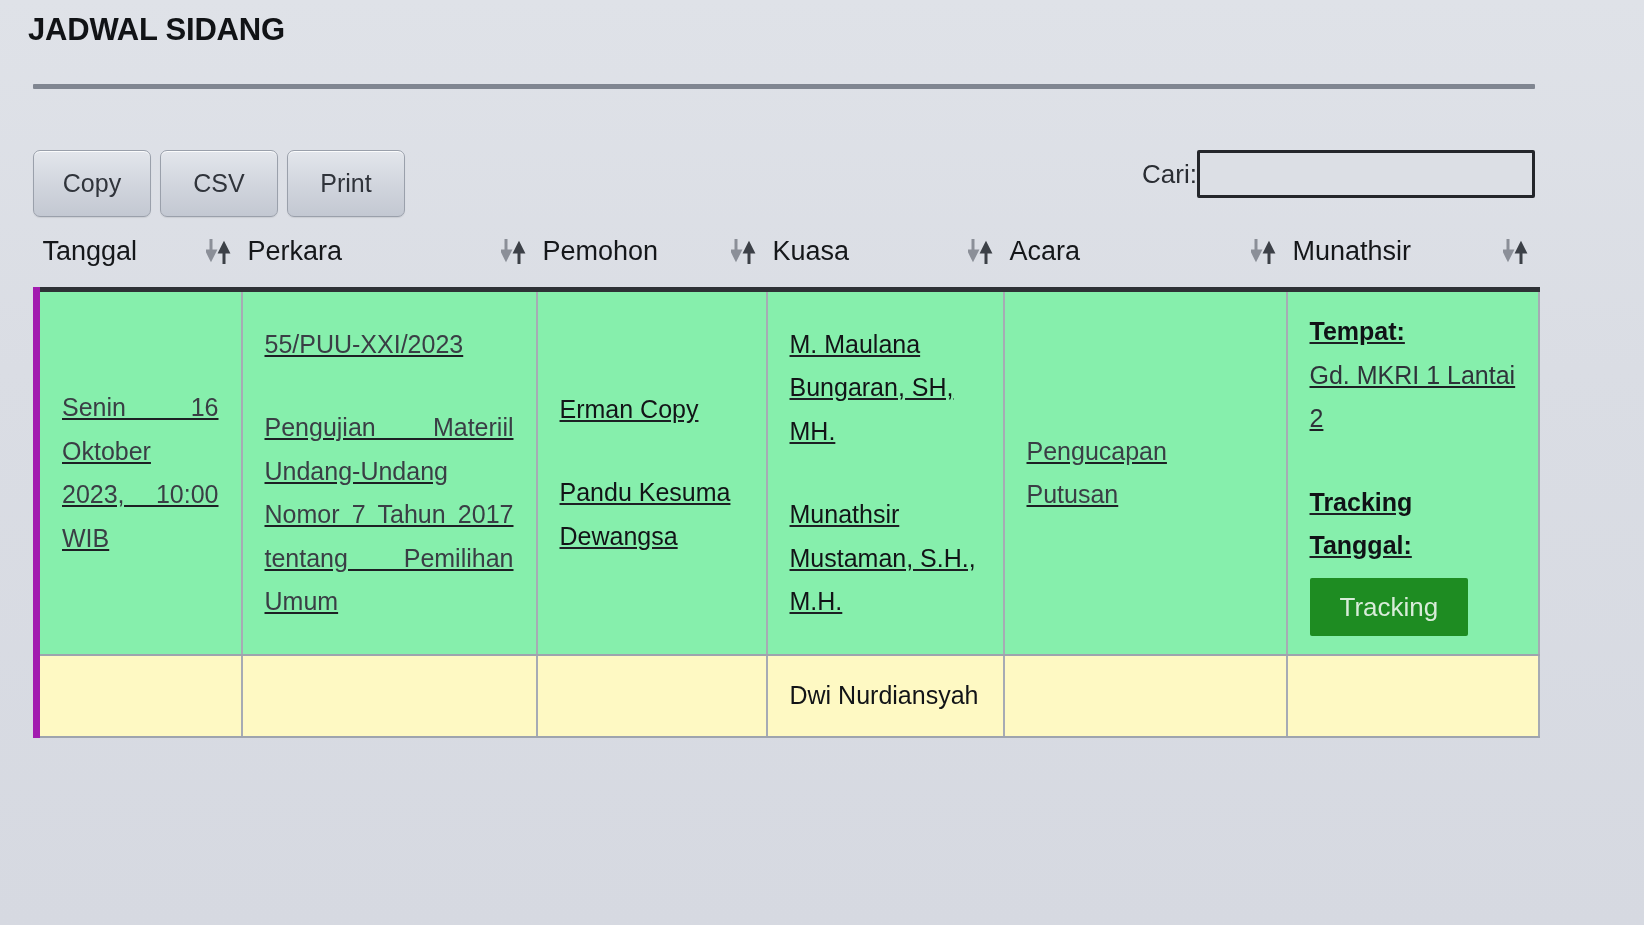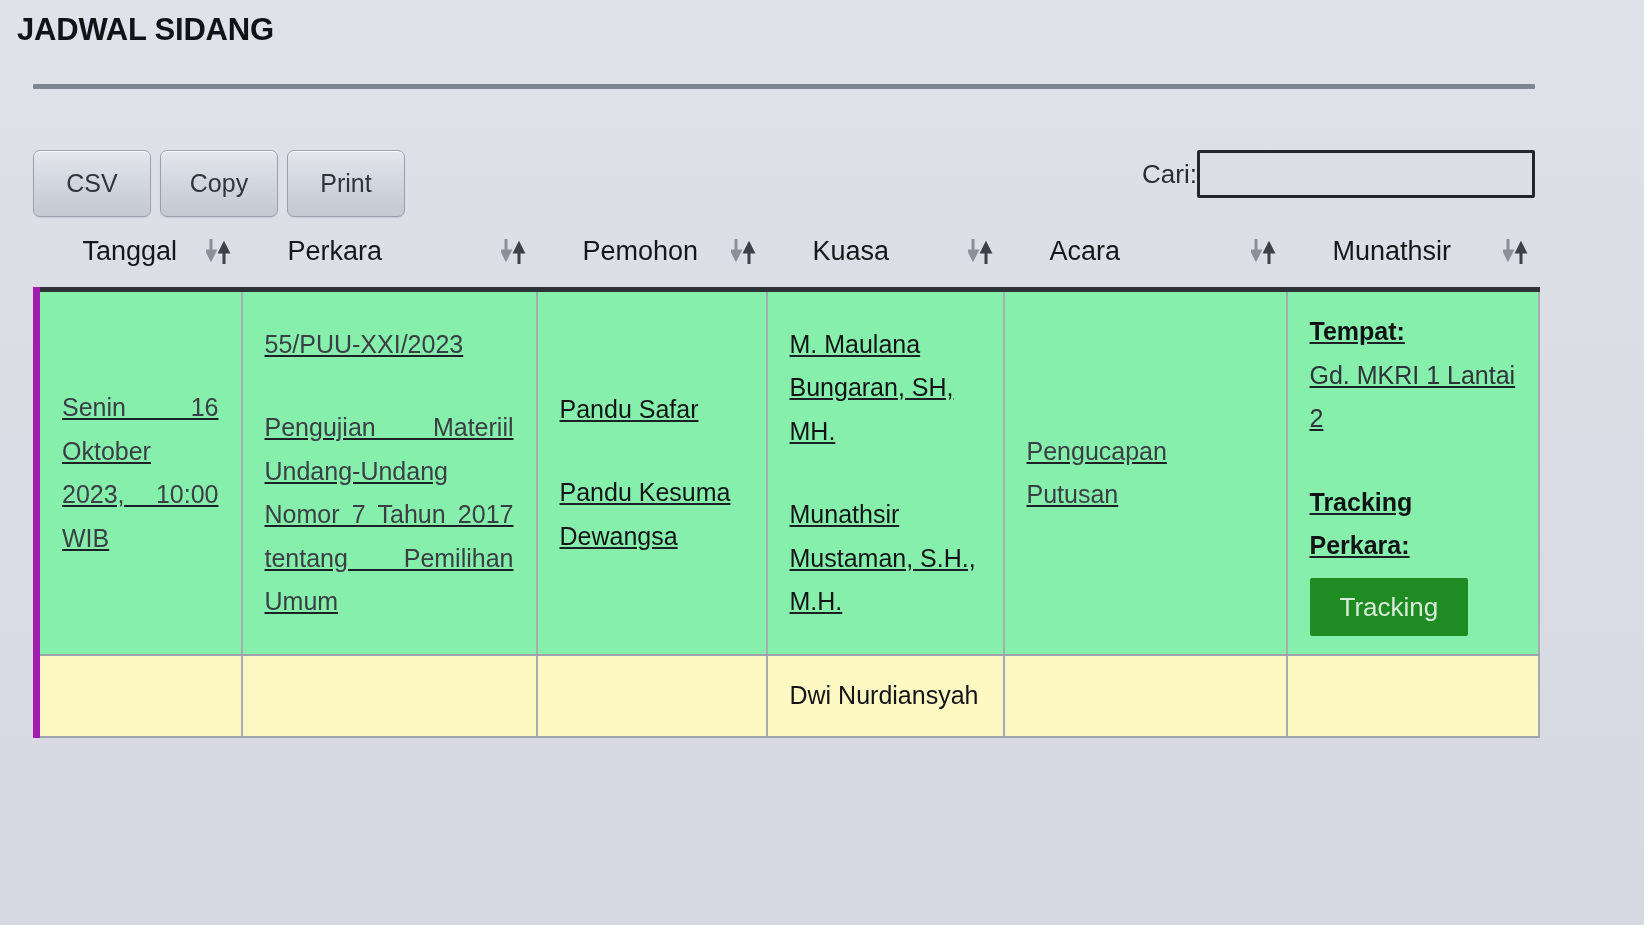--- a/index.html
+++ b/index.html
@@ -19,21 +19,21 @@
   .page {
     position: relative;
     width: 1644px;
     height: 925px;
     box-sizing: border-box;
   }
 
   
   .page-title {
     position: absolute;
-    left: 17px;
+    left: 28px;
     top: 12px;
     font-size: 31px;
     font-weight: bold;
     letter-spacing: -0.2px;
     color: #111316;
   }
   .title-rule {
     position: absolute;
     left: 33px;
     top: 84px;
@@ -116,21 +116,21 @@
     font-weight: normal;
     color: #15171a;
     vertical-align: bottom;
   }
   .th-inner {
     display: flex;
     align-items: center;
     justify-content: space-between;
     padding: 0 10px 0 6px;
   }
-  .th-label { white-space: nowrap; margin-left: 40px; }
+  .th-label { white-space: nowrap; }
   .sort-icon {
     display: inline-block;
     width: 26px;
     height: 30px;
     position: relative;
     flex: 0 0 auto;
     margin-left: 6px;
   }
   .sort-icon svg { display: block; }
 
@@ -185,22 +185,22 @@
 </style>
 </head>
 <body>
 
 <div class="page">
 
   <div class="page-title">JADWAL SIDANG</div>
   <div class="title-rule"></div>
 
   <div class="toolbar">
+    <button class="tool-btn">Copy</button>
     <button class="tool-btn">CSV</button>
-    <button class="tool-btn">Copy</button>
     <button class="tool-btn">Print</button>
   </div>
 
   <div class="search-wrap">
     <span class="search-label">Cari:</span>
     <input class="search-input" type="text" placeholder="" style="">
   </div>
 
   <div class="table-zone">
     <table class="sched">
@@ -286,35 +286,35 @@
 
         <tr class="row-odd">
           <td>
             <div class="cell-just cell-muted">Senin 16 Oktober 2023, 10:00 WIB</div>
           </td>
           <td class="v-top">
             <div class="cell-para cell-muted">55/PUU-XXI/2023</div>
             <div class="cell-para cell-just cell-muted">Pengujian Materiil Undang-Undang Nomor 7 Tahun 2017 tentang Pemilihan Umum</div>
           </td>
           <td>
-            <div class="cell-para cell-strong">Pandu Safar</div>
+            <div class="cell-para cell-strong">Erman Copy</div>
             <div class="cell-para cell-strong">Pandu Kesuma Dewangsa</div>
           </td>
           <td class="v-top">
             <div class="cell-para cell-strong">M. Maulana Bungaran, SH, MH.</div>
             <div class="cell-para cell-strong">Munathsir Mustaman, S.H., M.H.</div>
           </td>
           <td>
             <div class="cell-muted">Pengucapan Putusan</div>
           </td>
           <td class="v-top">
             <div class="kv-title">Tempat:</div>
             <div class="kv-value">Gd. MKRI 1 Lantai 2</div>
             <div class="gap-block"></div>
-            <div class="kv-title">Tracking Perkara:</div>
+            <div class="kv-title">Tracking Tanggal:</div>
             <button class="tracking-btn">Tracking</button>
           </td>
         </tr>
 
         <tr class="row-even">
           <td class="v-top">
             <div class="cell-just cell-muted"></div>
           </td>
           <td class="v-top">
             <div class="cell-muted"></div>

